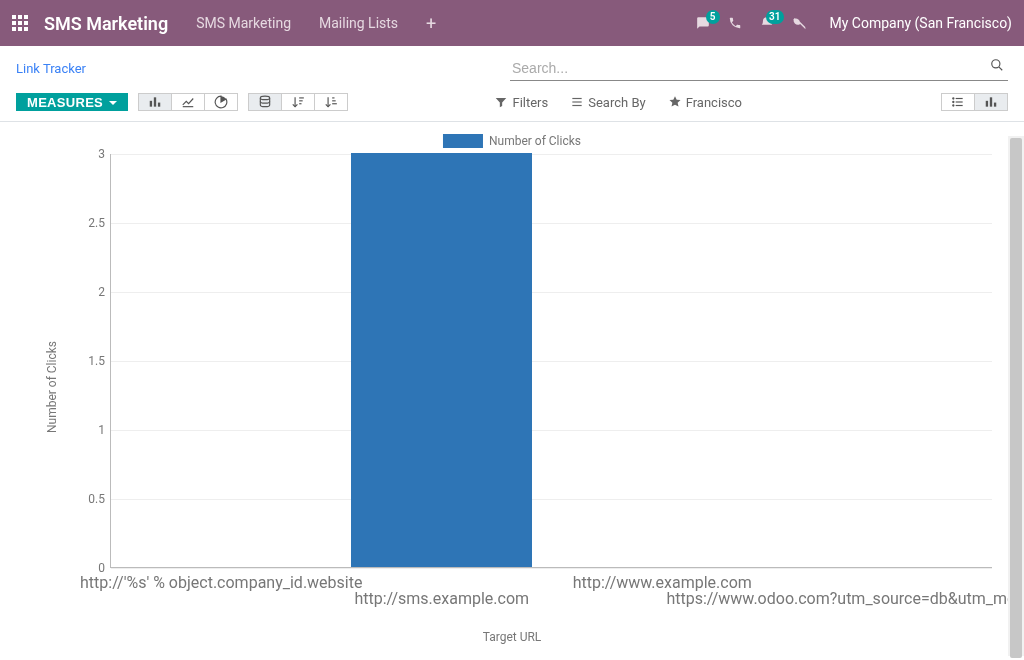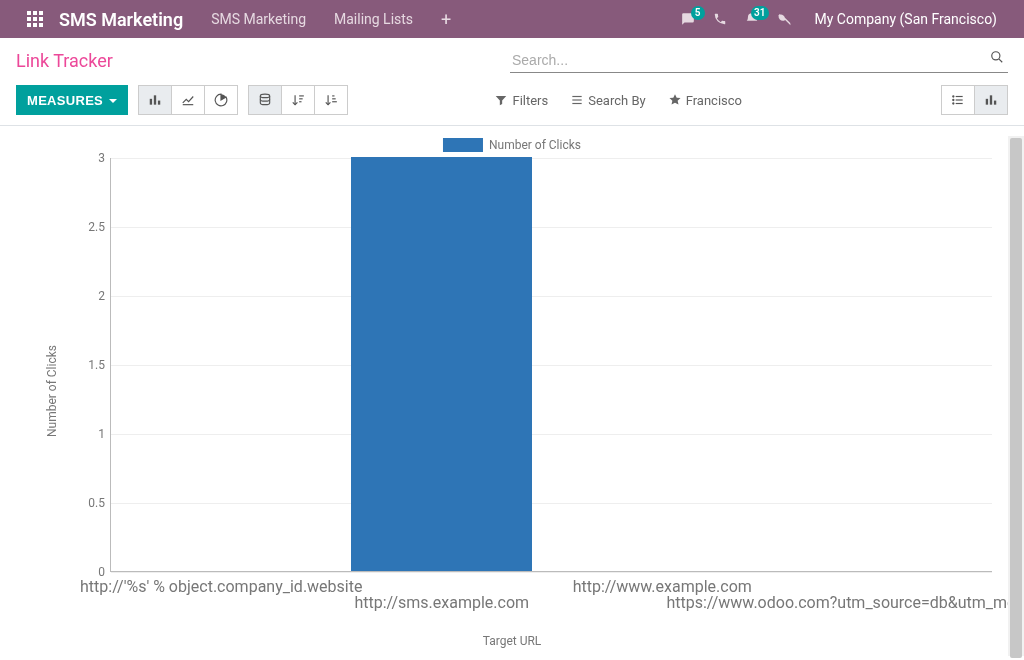--- a/index.html
+++ b/index.html
@@ -1,43 +1,43 @@
 <!DOCTYPE html>
 <html><head>
 <meta charset="utf-8">
 <style>
   * { box-sizing: border-box; margin: 0; padding: 0; }
   body { font-family: -apple-system, BlinkMacSystemFont, "Segoe UI", Roboto, "Helvetica Neue", Arial, sans-serif; font-size: 13px; color: #444; background: #fff; width: 1024px; height: 660px; overflow: hidden; position: relative; }
   
   
-  .topnav { background: #875a7b; color: #fff; height: 38px; display: flex; align-items: center; padding: 0 27px; font-size: 14px; justify-content: flex-end; }
+  .topnav { background: #875a7b; color: #fff; height: 46px; display: flex; align-items: center; padding: 0 12px; font-size: 14px; justify-content: flex-end; }
   .topnav .apps-icon { display: grid; grid-template-columns: repeat(3, 4px); grid-template-rows: repeat(3, 4px); gap: 2px; margin-right: 16px; cursor: pointer; }
   .topnav .apps-icon span { background: #fff; width: 4px; height: 4px; }
   .topnav .brand { font-weight: 600; font-size: 18px; margin-right: 28px; }
   .topnav .menu-item { margin-right: 28px; cursor: pointer; color: #e6d9e1; }
   .topnav .plus { font-size: 18px; color: #e6d9e1; cursor: pointer; }
   .spacer { flex: 1; }
   .topnav .systray { display: flex; align-items: center; gap: 18px; }
   .topnav .systray-item { position: relative; cursor: pointer; color: #e6d9e1; display: flex; align-items: center; }
   .topnav .badge { background: #00a09d; color: #fff; font-size: 10px; line-height: 14px; min-width: 14px; height: 14px; border-radius: 7px; padding: 0 3px; position: absolute; top: -6px; right: -10px; text-align: center; font-weight: 600; }
   .topnav .company { color: #fff; margin-left: 6px; }
   .topnav .user { display: flex; align-items: center; gap: 8px; color: #fff; }
   .topnav .avatar { width: 24px; height: 24px; border-radius: 50%; background: radial-gradient(circle at 40% 40%, #e8c9a0 32%, #a06a4a 33% 55%, #4a6a3a 56%); }
   
   
   .subheader { display: flex; align-items: center; padding: 10px 16px 6px 16px; }
-  .breadcrumb { font-size: 18px; color: #ec4899; }
+  .breadcrumb { font-size: 13px; color: #3b82f6; }
   .search-wrap { flex: 1; margin-left: 30px; position: relative; border-bottom: 1px solid #888; }
   .search-input { width: 100%; border: none; outline: none; font-size: 14px; padding: 4px 24px 4px 2px; color: #555; }
   .search-input::placeholder { color: #aaa; }
   .search-icon { position: absolute; right: 4px; top: 2px; color: #666; cursor: pointer; }
   
   
   .cp { display: flex; align-items: center; padding: 6px 16px 10px 16px; border-bottom: 1px solid #dee2e6; }
-  .btn { display: inline-flex; align-items: center; justify-content: center; height: 30px; padding: 0 10px; border: 1px solid #ccc; background: #fff; color: #555; font-size: 13px; cursor: pointer; }
+  .btn { display: inline-flex; align-items: center; justify-content: center; height: 18px; padding: 0 10px; border: 1px solid #ccc; background: #fff; color: #555; font-size: 13px; cursor: pointer; }
   .btn-primary { background: #00a09d; border-color: #00a09d; color: #fff; font-weight: 600; text-transform: uppercase; letter-spacing: 0.3px; }
   .btn-primary .caret::after { content: ""; display: inline-block; margin-left: 6px; border: 4px solid transparent; border-top-color: #fff; transform: translateY(2px); }
   .btn-group { display: inline-flex; margin-left: 10px; }
   .btn-group .btn { border-radius: 0; margin-left: -1px; }
   .btn-group .btn:first-child { margin-left: 0; }
   .btn.active { background: #e9ecef; }
   .btn.iconbtn { width: 34px; padding: 0; }
   .cp-right { display: flex; align-items: flex-end; gap: 22px; margin-left: 20px; }
   .cp-link { color: #666; cursor: pointer; display: inline-flex; align-items: center; gap: 4px; }
   .view-switch { margin-left: auto; display: flex; }

